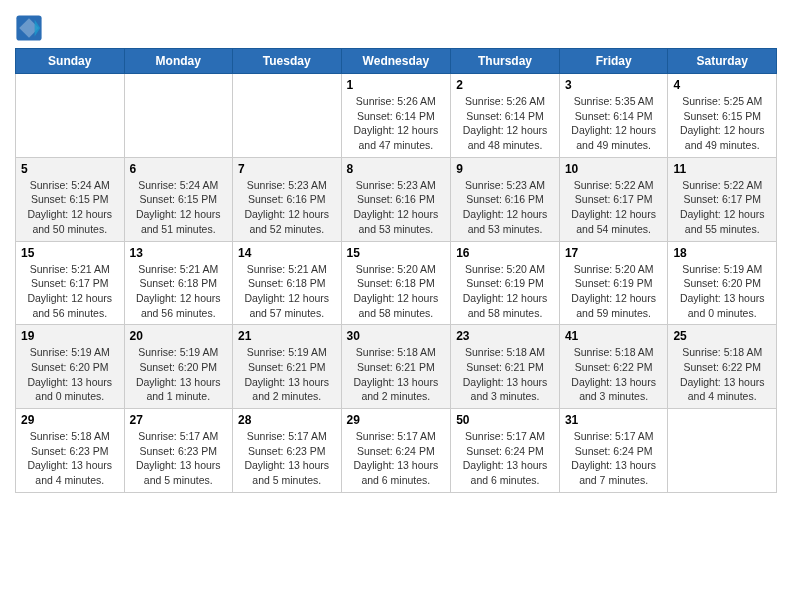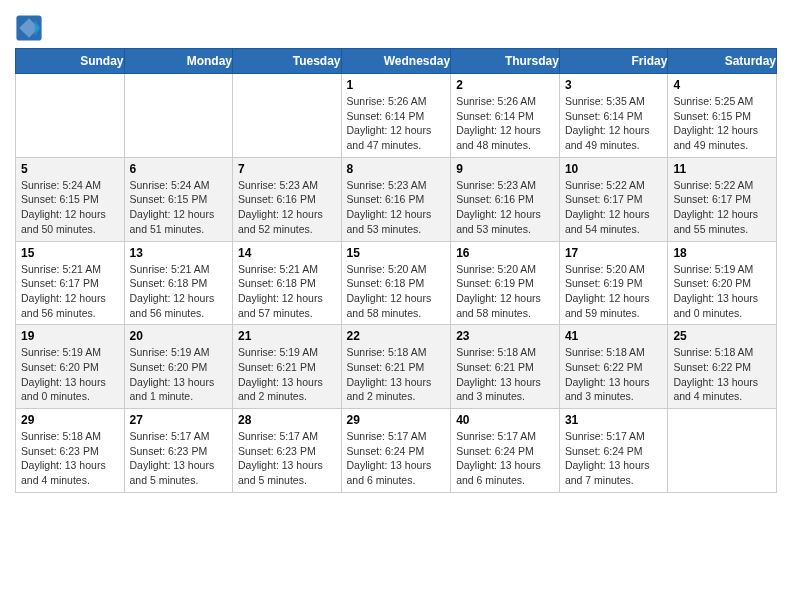--- a/index.html
+++ b/index.html
@@ -49,21 +49,21 @@
       margin-top: 2px;
     }
     .calendar {
       width: 100%;
       border-collapse: collapse;
       font-size: 11px;
     }
     .calendar thead tr th {
       background-color: #2a6db5;
       color: #fff;
-      text-align: right;
+      text-align: center;
       padding: 5px 0;
       font-size: 12px;
       font-weight: bold;
       border: 1px solid #1a5a9a;
     }
     .calendar tbody tr td {
       border: 1px solid #ccc;
       vertical-align: top;
       padding: 4px 5px;
       min-height: 70px;
@@ -78,20 +78,21 @@
     .day-num {
       font-weight: bold;
       font-size: 12px;
       display: block;
       margin-bottom: 2px;
     }
     .cell-content {
       color: #333;
       line-height: 1.4;
       font-size: 10.5px;
+      text-align: center;
     }
     .empty-cell {
       background-color: #fff;
     }
   </style>
 </head>
 <body>
 
 <div class="header-area">
   <div class="logo">
@@ -277,21 +278,21 @@
 and 1 minute.</div>
         </td>
         <td>
           <span class="day-num">21</span>
           <div class="cell-content">Sunrise: 5:19 AM
 Sunset: 6:21 PM
 Daylight: 13 hours
 and 2 minutes.</div>
         </td>
         <td>
-          <span class="day-num">22</span>
+          <span class="day-num">30</span>
           <div class="cell-content">Sunrise: 5:18 AM
 Sunset: 6:21 PM
 Daylight: 13 hours
 and 2 minutes.</div>
         </td>
         <td>
           <span class="day-num">23</span>
           <div class="cell-content">Sunrise: 5:18 AM
 Sunset: 6:21 PM
 Daylight: 13 hours
@@ -335,21 +336,21 @@
 and 5 minutes.</div>
         </td>
         <td>
           <span class="day-num">29</span>
           <div class="cell-content">Sunrise: 5:17 AM
 Sunset: 6:24 PM
 Daylight: 13 hours
 and 6 minutes.</div>
         </td>
         <td>
-          <span class="day-num">40</span>
+          <span class="day-num">50</span>
           <div class="cell-content">Sunrise: 5:17 AM
 Sunset: 6:24 PM
 Daylight: 13 hours
 and 6 minutes.</div>
         </td>
         <td>
           <span class="day-num">31</span>
           <div class="cell-content">Sunrise: 5:17 AM
 Sunset: 6:24 PM
 Daylight: 13 hours

